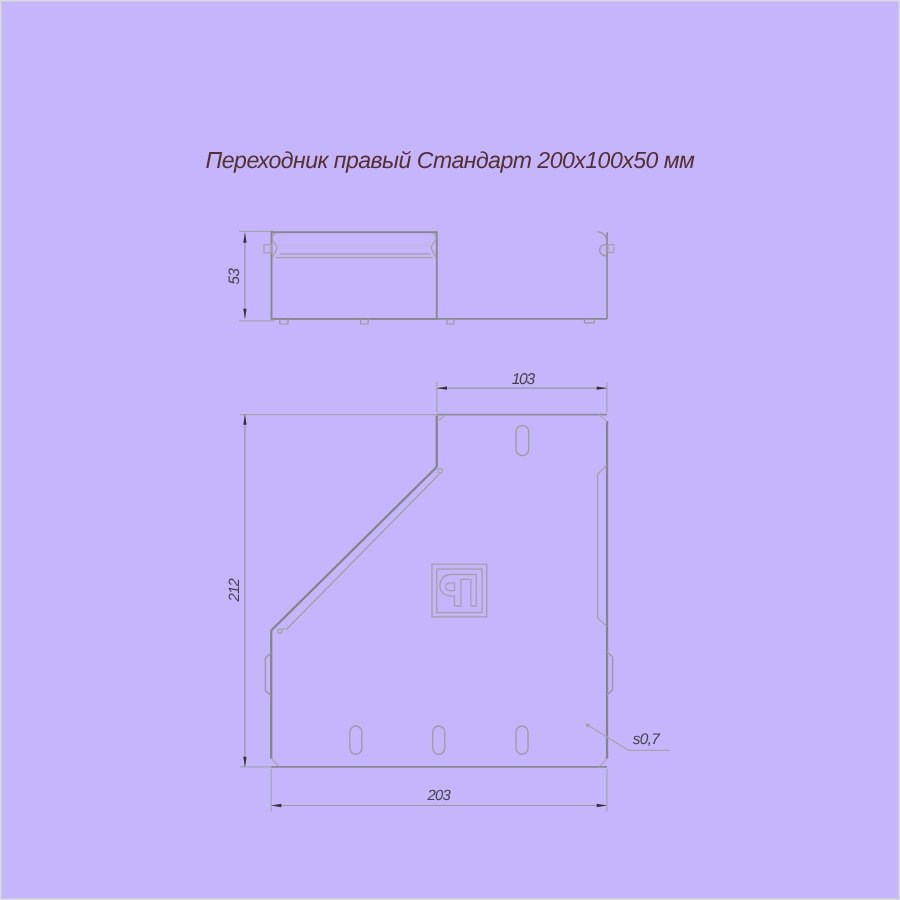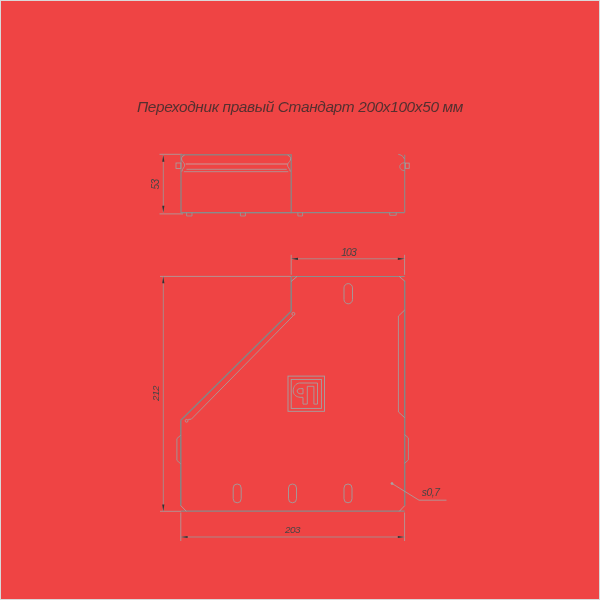--- a/index.html
+++ b/index.html
@@ -1,16 +1,16 @@
 <!DOCTYPE html>
 <html><head>
 <meta charset="utf-8">
 <style>
   html,body{margin:0;padding:0;background:#ffffff;}
-  .page{width:600px;height:600px;position:relative;overflow:hidden;background:#ef4444;}
+  .page{width:600px;height:600px;position:relative;overflow:hidden;background:#c4b5fd;}
   svg{position:absolute;top:0;left:0;}
   text{font-family:"Liberation Sans", sans-serif;}
 </style>
 </head>
 <body>
 <div class="page">
 <svg width="600" height="600" viewBox="0 0 600 600">
 
   <rect x="0.5" y="0.5" width="599" height="599" stroke="#d9d9d9" stroke-width="1" fill="none"></rect>
 

